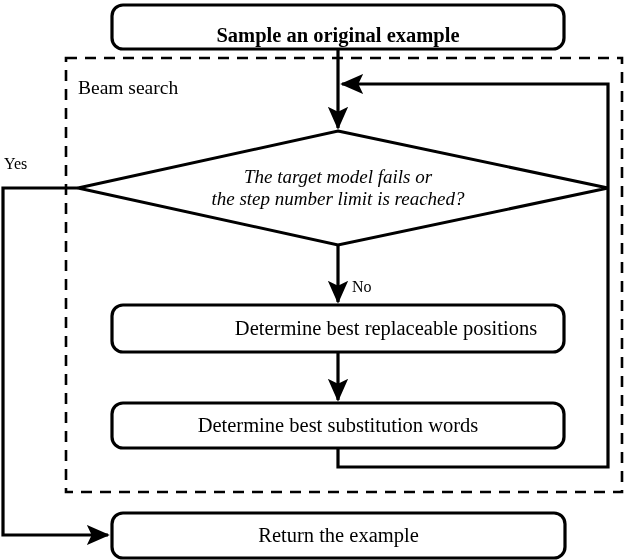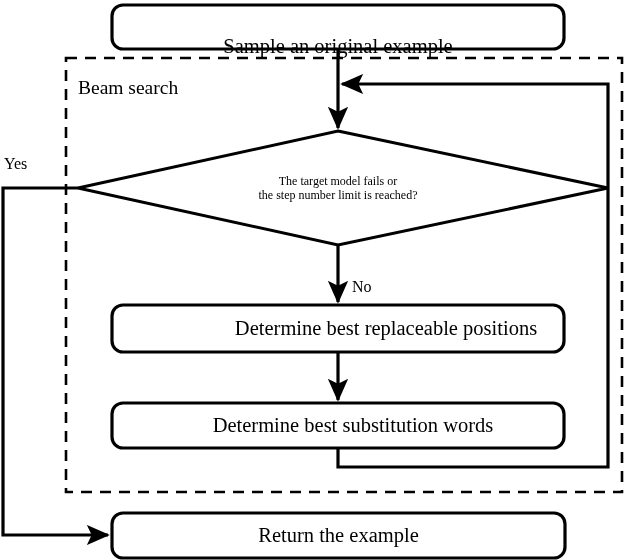--- a/index.html
+++ b/index.html
@@ -27,21 +27,21 @@
     display: flex;
     align-items: center;
     justify-content: center;
     text-align: center;
     color: #000000;
     line-height: 1.18;
     pointer-events: none;
     white-space: pre-line;
   }
   .box-label { font-size: 20.5px; }
-  .diamond-label { font-size: 12px; }
+  .diamond-label { font-size: 19px; font-style: italic; }
   .edge-label { font-size: 16px; }
   .group-label { font-size: 19.5px; text-align: center; }
 </style>
 </head>
 <body>
 
 <div id="canvas">
 
   <svg id="flow-svg" viewBox="0 0 628 560" xmlns="http://www.w3.org/2000/svg">
     <defs>
@@ -68,28 +68,28 @@
 
     <rect x="112" y="403" width="452" height="45" rx="11" ry="11" fill="#ffffff" stroke="#000000" stroke-width="3.2"></rect>
 
     <path d="M 338 448 L 338 467 L 608 467 L 608 84 L 342 84" fill="none" stroke="#000000" stroke-width="3.2" marker-end="url(#arrow)"></path>
 
     <rect x="112" y="513" width="453" height="45" rx="11" ry="11" fill="#ffffff" stroke="#000000" stroke-width="3.2"></rect>
   </svg>
 
   <div class="node-text group-label" style="left:78px; top:74px; width:180px; height:26px; justify-content:flex-start;">Beam search</div>
 
-  <div class="node-text box-label" style="left:112px; top:16px; width:452px; height:60px;">Sample an original example</div>
+  <div class="node-text box-label" style="left:112px; top:5px; width:452px; height:60px;font-weight:bold;">Sample an original example</div>
 
   <div class="node-text diamond-label" style="left:148px; top:158px; width:380px; height:60px;">The target model fails or
 the step number limit is reached?</div>
 
   <div class="node-text edge-label" style="left:4px; top:150px; width:62px; height:28px; justify-content:flex-start;">Yes</div>
 
   <div class="node-text edge-label" style="left:352px; top:273px; width:60px; height:28px; justify-content:flex-start;text-align:right;">No</div>
 
   <div class="node-text box-label" style="left:112px; top:305px; width:452px; height:47px;padding-left:48px;">Determine best replaceable positions</div>
 
-  <div class="node-text box-label" style="left:112px; top:403px; width:452px; height:45px;padding-left:15px;">Determine best substitution words</div>
+  <div class="node-text box-label" style="left:112px; top:403px; width:452px; height:45px;">Determine best substitution words</div>
 
   <div class="node-text box-label" style="left:112px; top:513px; width:453px; height:45px;">Return the example</div>
 
 </div>
 
 </body></html>

